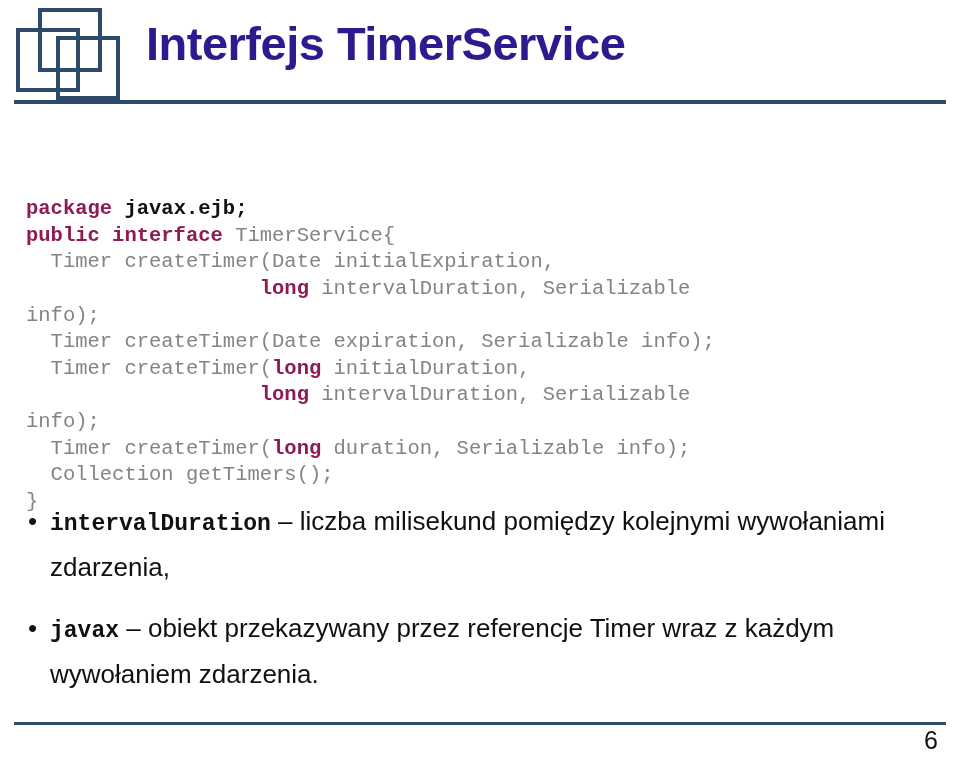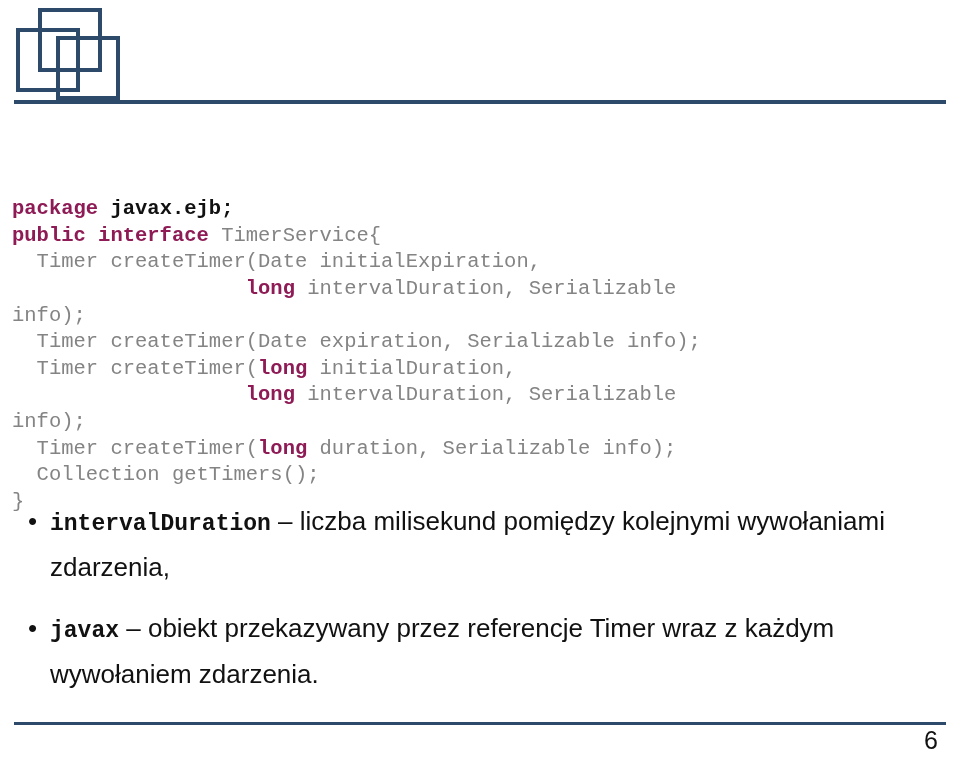--- a/index.html
+++ b/index.html
@@ -51,21 +51,21 @@
     left: 14px;
     top: 100px;
     width: 932px;
     height: 4px;
     background: #2e4a6b;
   }
 
   
   .code-block {
     position: absolute;
-    left: 12px;
+    left: 26px;
     top: 143px;
     width: 930px;
     font-family: "Liberation Mono", "DejaVu Sans Mono", monospace;
     font-size: 20.5px;
     line-height: 26.6px;
     color: #848484;
     white-space: pre;
     letter-spacing: 0px;
   }
   .code-line { white-space: pre; }
@@ -133,20 +133,21 @@
 <div class="slide-header">
 
   <div class="logo">
     <svg width="118" height="100" viewBox="0 0 118 100" fill="none">
       <rect x="28" y="4" width="60" height="60" stroke="#2e4a6b" stroke-width="4" fill="none"></rect>
       <rect x="6" y="24" width="60" height="60" stroke="#2e4a6b" stroke-width="4" fill="none"></rect>
       <rect x="46" y="32" width="60" height="60" stroke="#2e4a6b" stroke-width="4" fill="none"></rect>
     </svg>
   </div>
 
+  <div class="slide-title">Interfejs TimerService</div>
 
   <div class="header-rule"></div>
 </div>
 
 <div class="code-block">
   
 <div class="code-line"><span class="kw">package</span><span> </span><span class="pkg">javax.ejb;</span></div><div class="code-line"><span class="kw">public interface</span><span> TimerService{</span></div><div class="code-line"><span>  Timer createTimer(Date initialExpiration,</span></div><div class="code-line"><span>                   </span><span class="kw">long</span><span> intervalDuration, Serializable</span></div><div class="code-line"><span>info);</span></div><div class="code-line"><span>  Timer createTimer(Date expiration, Serializable info);</span></div><div class="code-line"><span>  Timer createTimer(</span><span class="kw">long</span><span> initialDuration,</span></div><div class="code-line"><span>                   </span><span class="kw">long</span><span> intervalDuration, Serializable</span></div><div class="code-line"><span>info);</span></div><div class="code-line"><span>  Timer createTimer(</span><span class="kw">long</span><span> duration, Serializable info);</span></div><div class="code-line"><span>  Collection getTimers();</span></div><div class="code-line"><span>}</span></div></div>
 
 <div class="bullets">
 

